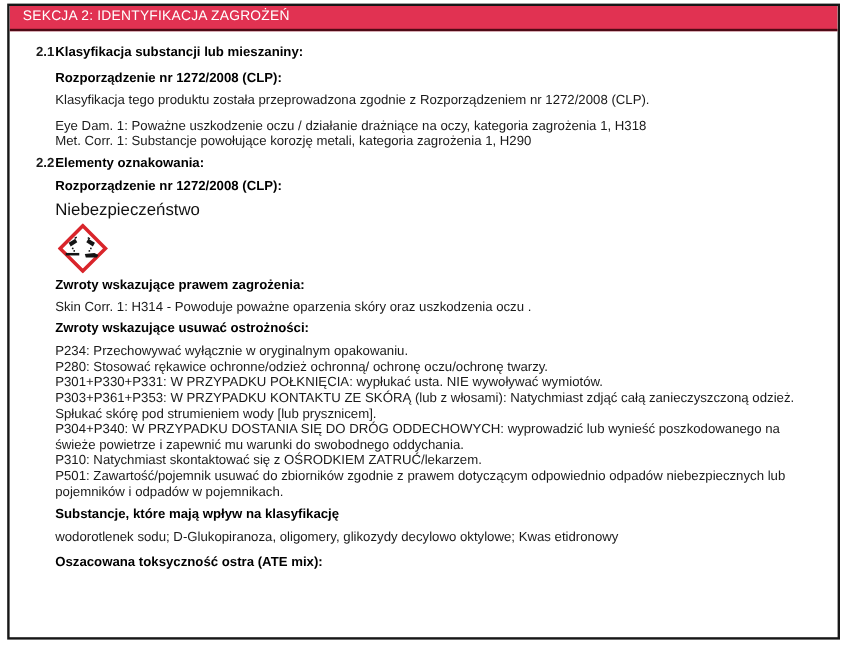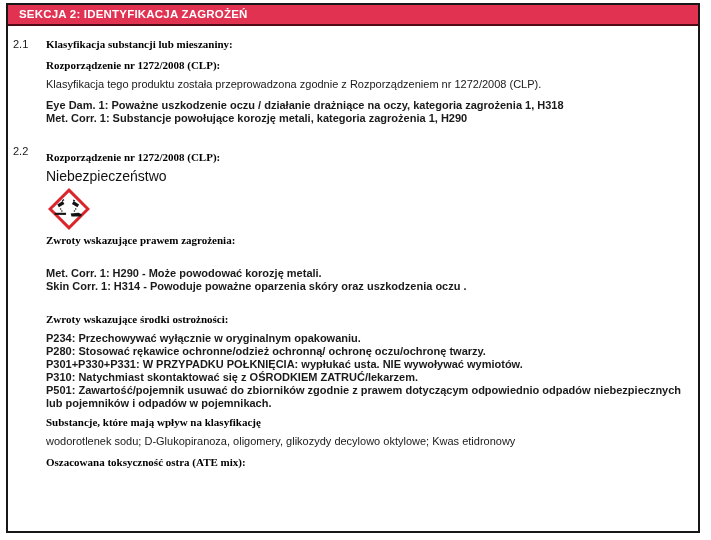--- a/index.html
+++ b/index.html
@@ -23,57 +23,57 @@
     overflow: hidden;
     box-sizing: content-box;
   }
   .header-bar {
     height: 19px;
     line-height: 19px;
     background: #e13252;
     border-bottom: 2px solid #500a16;
     color: #ffffff;
     font-size: 11.5px;
-    font-weight: bold;
+    font-weight: normal;
     padding-left: 11px;
     letter-spacing: 0.2px;
   }
   .content {
     padding: 0 14px 0 0;
     font-size: 11px;
     line-height: 13px;
   }
   .section-row { display: flex; }
   .section-num {
     width: 38px;
     min-width: 38px;
-    padding-left: 5px;
+    padding-left: 22px;
     box-sizing: border-box;
-    font-weight: normal;
+    font-weight: bold;
     font-size: 11px;
   }
   .section-body { flex: 1; max-width: 648px; }
-  .h-bold { font-weight: bold; color: #000; font-family: Liberation Serif, serif; }
+  .h-bold { font-weight: bold; color: #000; }
   .mt8  { margin-top: 8px; }
   .mt6  { margin-top: 6px; }
-  .mt5  { margin-top: 20px; }
+  .mt5  { margin-top: 5px; }
   .mt4  { margin-top: 4px; }
   .signal-word {
     font-weight: normal;
     font-size: 14px;
     margin-top: 6px;
     color: #111;
   }
   .pictogram {
     width: 42px;
     height: 42px;
     margin: 5px 0 2px 2px;
     display: block;
   }
-  .tight > div { margin: 0; font-weight: bold; }
+  .tight > div { margin: 0; }
 </style>
 </head>
 <body>
 
 <div class="page">
 
   <div class="header-bar">
     <span>SEKCJA 2: IDENTYFIKACJA ZAGROŻEŃ</span>
   </div>
 
@@ -88,20 +88,21 @@
         <div class="mt8 tight">
           <div>Eye Dam. 1: Poważne uszkodzenie oczu / działanie drażniące na oczy, kategoria zagrożenia 1, H318</div>
           <div>Met. Corr. 1: Substancje powołujące korozję metali, kategoria zagrożenia 1, H290</div>
         </div>
       </div>
     </div>
 
     <div class="section-row mt5">
       <div class="section-num">2.2</div>
       <div class="section-body">
+        <div class="h-bold">Elementy oznakowania:</div>
         <div class="h-bold mt6">Rozporządzenie nr 1272/2008 (CLP):</div>
         <div class="signal-word">Niebezpieczeństwo</div>
 
         <svg class="pictogram" viewBox="0 0 100 100" xmlns="http://www.w3.org/2000/svg" aria-hidden="true">
           <path d="M50 5 L95 50 L50 95 L5 50 Z" fill="#ffffff" stroke="#d9252b" stroke-width="7" stroke-linejoin="miter"></path>
           <g fill="#141414">
 
             <path d="M22 39 L35 31 L39 38 L26 46 Z"></path>
             <rect x="33" y="29" width="5" height="3" transform="rotate(-31 33 29)"></rect>
             <circle cx="30" cy="50" r="1.8"></circle>
@@ -111,29 +112,30 @@
             <path d="M61 31 L74 39 L70 46 L57 38 Z"></path>
             <rect x="59" y="29" width="5" height="3" transform="rotate(31 63 31)"></rect>
             <circle cx="66" cy="50" r="1.8"></circle>
             <circle cx="63" cy="55" r="1.8"></circle>
             <path d="M54 61 L73 59 L81 63 L78 68 L56 68 Z"></path>
           </g>
         </svg>
 
         <div class="h-bold mt4">Zwroty wskazujące prawem zagrożenia:</div>
         <div class="mt5 tight">
-          <div>Met. Corr. 1: H290 - Może powodować korozję metali.</div>
           <div>Skin Corr. 1: H314 - Powoduje poważne oparzenia skóry oraz uszkodzenia oczu .</div>
         </div>
 
-        <div class="h-bold mt5">Zwroty wskazujące środki ostrożności:</div>
+        <div class="h-bold mt5">Zwroty wskazujące usuwać ostrożności:</div>
         <div class="mt6 tight">
           <div>P234: Przechowywać wyłącznie w oryginalnym opakowaniu.</div>
           <div>P280: Stosować rękawice ochronne/odzież ochronną/ ochronę oczu/ochronę twarzy.</div>
           <div>P301+P330+P331: W PRZYPADKU POŁKNIĘCIA: wypłukać usta. NIE wywoływać wymiotów.</div>
+          <div>P303+P361+P353: W PRZYPADKU KONTAKTU ZE SKÓRĄ (lub z włosami): Natychmiast zdjąć całą zanieczyszczoną odzież. Spłukać skórę pod strumieniem wody [lub prysznicem].</div>
+          <div>P304+P340: W PRZYPADKU DOSTANIA SIĘ DO DRÓG ODDECHOWYCH: wyprowadzić lub wynieść poszkodowanego na świeże powietrze i zapewnić mu warunki do swobodnego oddychania.</div>
           <div>P310: Natychmiast skontaktować się z OŚRODKIEM ZATRUĆ/lekarzem.</div>
           <div>P501: Zawartość/pojemnik usuwać do zbiorników zgodnie z prawem dotyczącym odpowiednio odpadów niebezpiecznych lub pojemników i odpadów w pojemnikach.</div>
         </div>
 
         <div class="h-bold mt6">Substancje, które mają wpływ na klasyfikację</div>
         <div class="mt6">wodorotlenek sodu; D-Glukopiranoza, oligomery, glikozydy decylowo oktylowe; Kwas etidronowy</div>
 
         <div class="h-bold mt8">Oszacowana toksyczność ostra (ATE mix):</div>
 
       </div>

